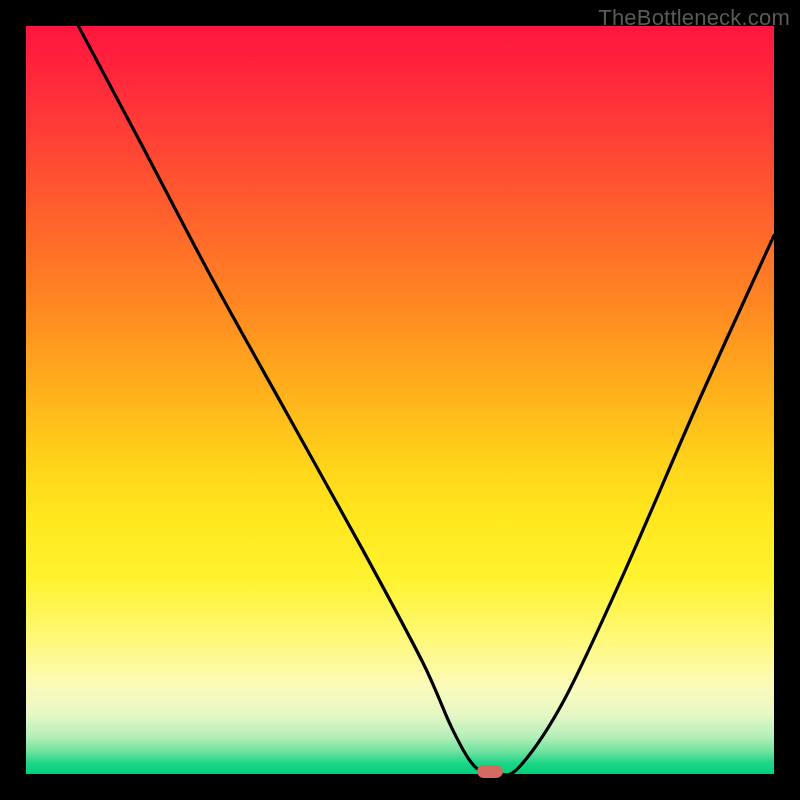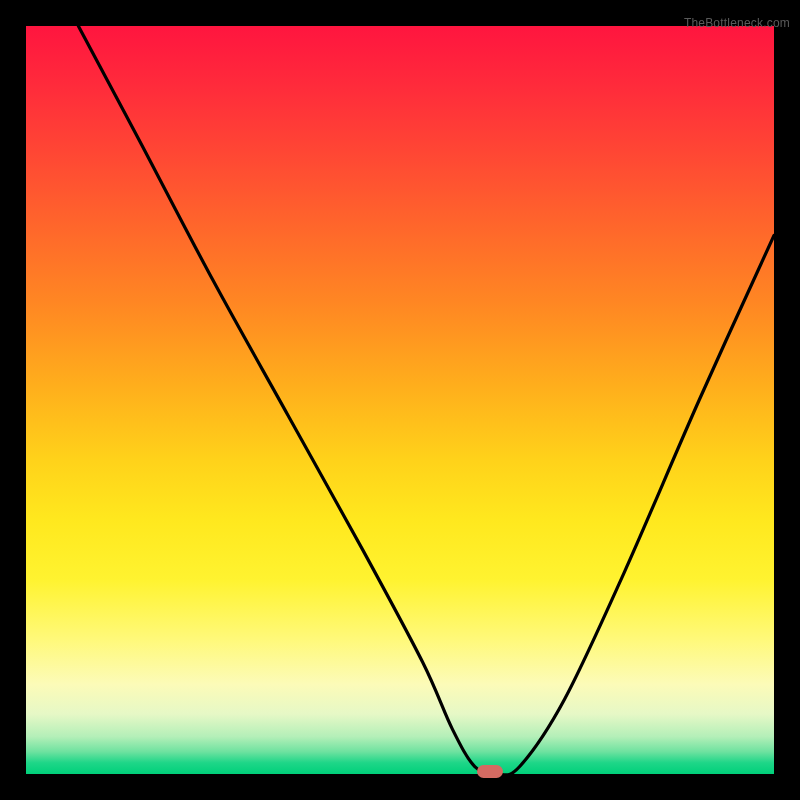--- a/index.html
+++ b/index.html
@@ -54,24 +54,24 @@
       #fcfbb8 88%,
       #e6f8c6 92%,
       #b4efb8 95%,
       #6fe2a0 97%,
       #1ed688 98.5%,
       #00d07a 100%
     );
   }
   .watermark {
     position: absolute;
-    top: 16px;
+    top: 5px;
     right: 10px;
     font-family: Arial, Helvetica, sans-serif;
-    font-size: 12px;
+    font-size: 22px;
     font-weight: 500;
     color: #5a5a5a;
     letter-spacing: 0.2px;
   }
   svg.curve {
     position: absolute;
     left: 0;
     top: 0;
     width: 748px;
     height: 748px;

